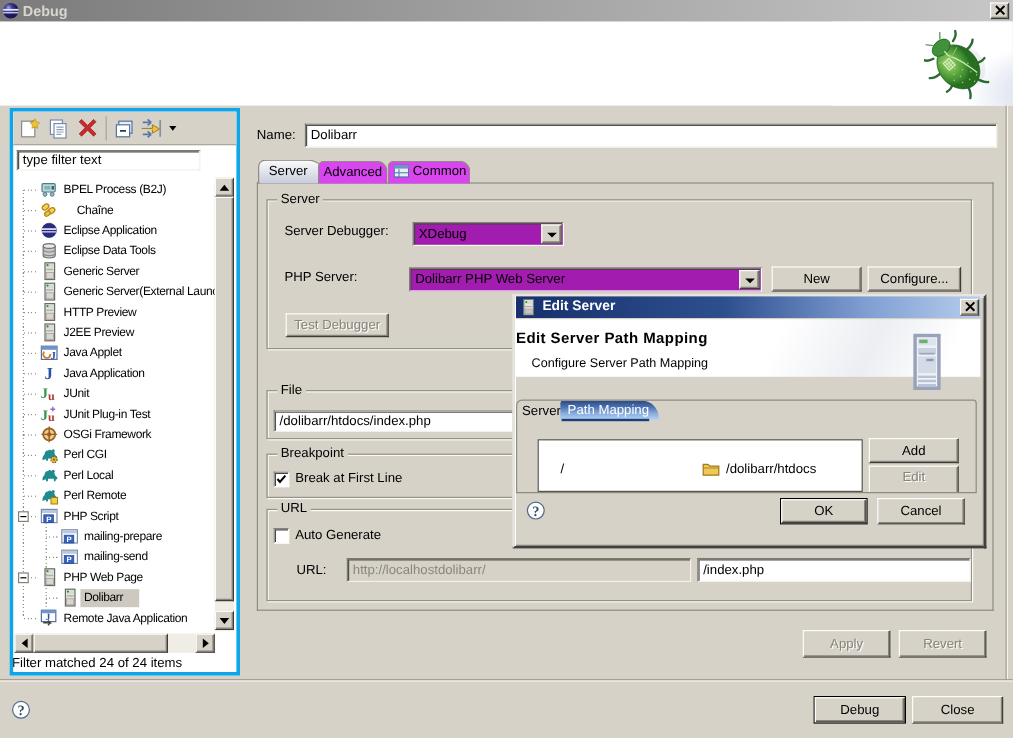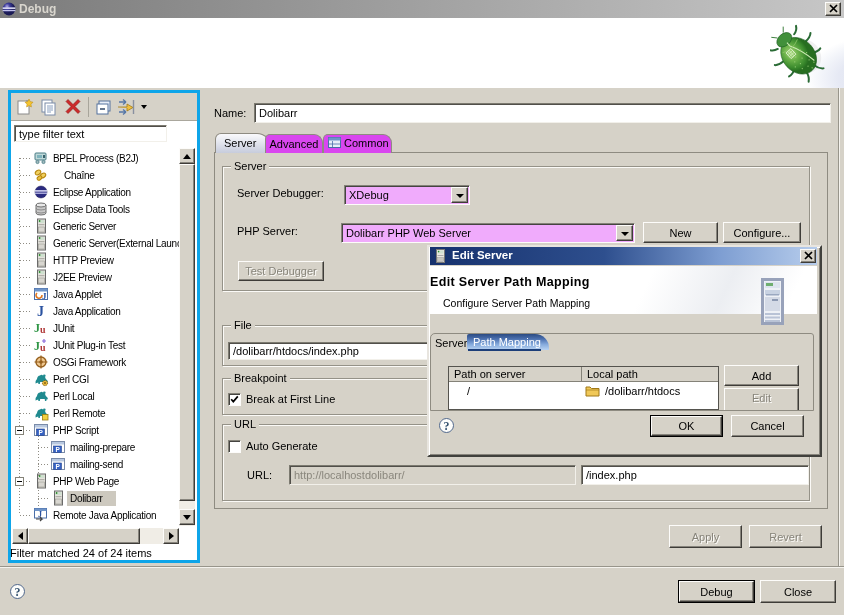--- a/index.html
+++ b/index.html
@@ -11,21 +11,21 @@
 .tb{position:absolute;background:#fff;border:1px solid;border-color:#7c7a70 #f2f0ea #f2f0ea #7c7a70;box-shadow:inset 1px 1px 0 #514f4a;display:flex;align-items:center;padding-left:4px}
 .group{position:absolute;border:1px solid #959288;box-shadow:inset 1px 1px 0 #fbfaf7,1px 1px 0 #fbfaf7}
 .group>span{position:absolute;top:-7px;left:8px;background:#d6d2c8;padding:0 3px;line-height:12px}
 .lab{position:absolute;white-space:nowrap}
 .tl{position:absolute;white-space:nowrap;font-size:10px;letter-spacing:-0.3px;line-height:13px}
 .vdot{position:absolute;width:1px;background-image:repeating-linear-gradient(to bottom,#8f8c83 0 1px,transparent 1px 3px)}
 .hdot{position:absolute;height:1px;background-image:repeating-linear-gradient(to right,#8f8c83 0 1px,transparent 1px 3px)}
 .expbox{position:absolute;width:9px;height:9px;background:#fff;border:1px solid #848278}
 .expbox div{position:absolute;left:1px;top:3px;width:5px;height:1px;background:#000}
 .cb{position:absolute;width:13px;height:13px;background:#fff;border:1px solid;border-color:#848278 #fdfcfa #fdfcfa #848278;box-shadow:inset 1px 1px 0 #454440}
-.combo{position:absolute;background:#f0abfc;border:1px solid;border-color:#848278 #fdfcfa #fdfcfa #848278;box-shadow:inset 1px 1px 0 #454440}
+.combo{position:absolute;background:#a21caf;border:1px solid;border-color:#848278 #fdfcfa #fdfcfa #848278;box-shadow:inset 1px 1px 0 #454440}
 .combo .tx{position:absolute;left:4px;top:2px;line-height:14px;white-space:nowrap}
 .combo .db{position:absolute;right:1px;top:1px;bottom:1px;width:17px;background:#d6d2c8;border:1px solid;border-color:#fdfcfa #3e3c38 #3e3c38 #fdfcfa;box-shadow:inset -1px -1px 0 #87847c}
 .combo .db:after{content:"";position:absolute;left:4px;top:6px;border:4px solid transparent;border-top:4px solid #000}
 .sb{position:absolute;background:#d6d2c8;border:1px solid;border-color:#fdfcfa #3e3c38 #3e3c38 #fdfcfa;box-shadow:inset -1px -1px 0 #87847c}
 .arr{position:absolute;width:0;height:0;border:4px solid transparent}
 .xbtn{position:absolute;background:#d6d2c8;border:1px solid;border-color:#fdfcfa #3e3c38 #3e3c38 #fdfcfa;box-shadow:inset -1px -1px 0 #87847c}
 .xbtn svg{position:absolute;left:2px;top:1px}
 .tabu{position:absolute;height:20px;background:#d946ef;border:1px solid #8e8b81;border-bottom:none;border-radius:5px 9px 0 0;display:flex;align-items:center;justify-content:center}
 </style></head><body>
 
@@ -437,25 +437,20 @@
         </g>
 </svg>
 </div>
 
 <div class="a" style="left:1px;top:86px;width:384px;height:78px;border:1px solid #8e8b81;border-radius:5px 3px 0 0;background:#d6d2c8;overflow:hidden">
  <span class="a" style="left:4px;top:3px">Server</span>
  <div class="a" style="left:36px;top:0;width:82px;height:16px;background:linear-gradient(#2b4b82 0%,#4a6fae 30%,#86abdd 65%,#b9d3f2 100%);border-radius:2px 14px 0 0"></div>
  <div class="a" style="left:37px;top:15px;width:73px;height:2px;background:#1c3e78"></div>
  <span class="a" style="left:42px;top:2px;color:#fff">Path Mapping</span>
  <div class="a" style="left:17px;top:32px;width:271px;height:44px;background:#fff;border:1px solid #55534e">
-  <div class="a" style="left:0;top:0;width:269px;height:15px;background:#d6d2c8;border-bottom:1px solid #848278">
-   <span class="a" style="left:5px;top:1px">Path on server</span>
-   <div class="a" style="left:132px;top:0;width:1px;height:15px;background:#848278"></div>
-   <span class="a" style="left:138px;top:1px">Local path</span>
-  </div>
   <span class="a" style="left:18px;top:18px">/</span>
   <svg class="a" style="left:136px;top:18px" width="15" height="12" viewBox="0 0 15 12">
           <path d="M1 2 h4 l1.5 1.5 H14 V11 H1 z" fill="#f0c858" stroke="#a07818"></path>
           <path d="M1 5 h13" stroke="#a07818" stroke-width="0.7"></path>
         </svg>
   <span class="a" style="left:156px;top:18px">/dolibarr/htdocs</span>
  </div>
  <div class="btn" style="left:293px;top:31px;width:75px;height:21px">Add</div>
  <div class="btn dis" style="left:293px;top:54px;width:75px;height:24px;align-items:flex-start;padding-top:3px">Edit</div>
 </div>

